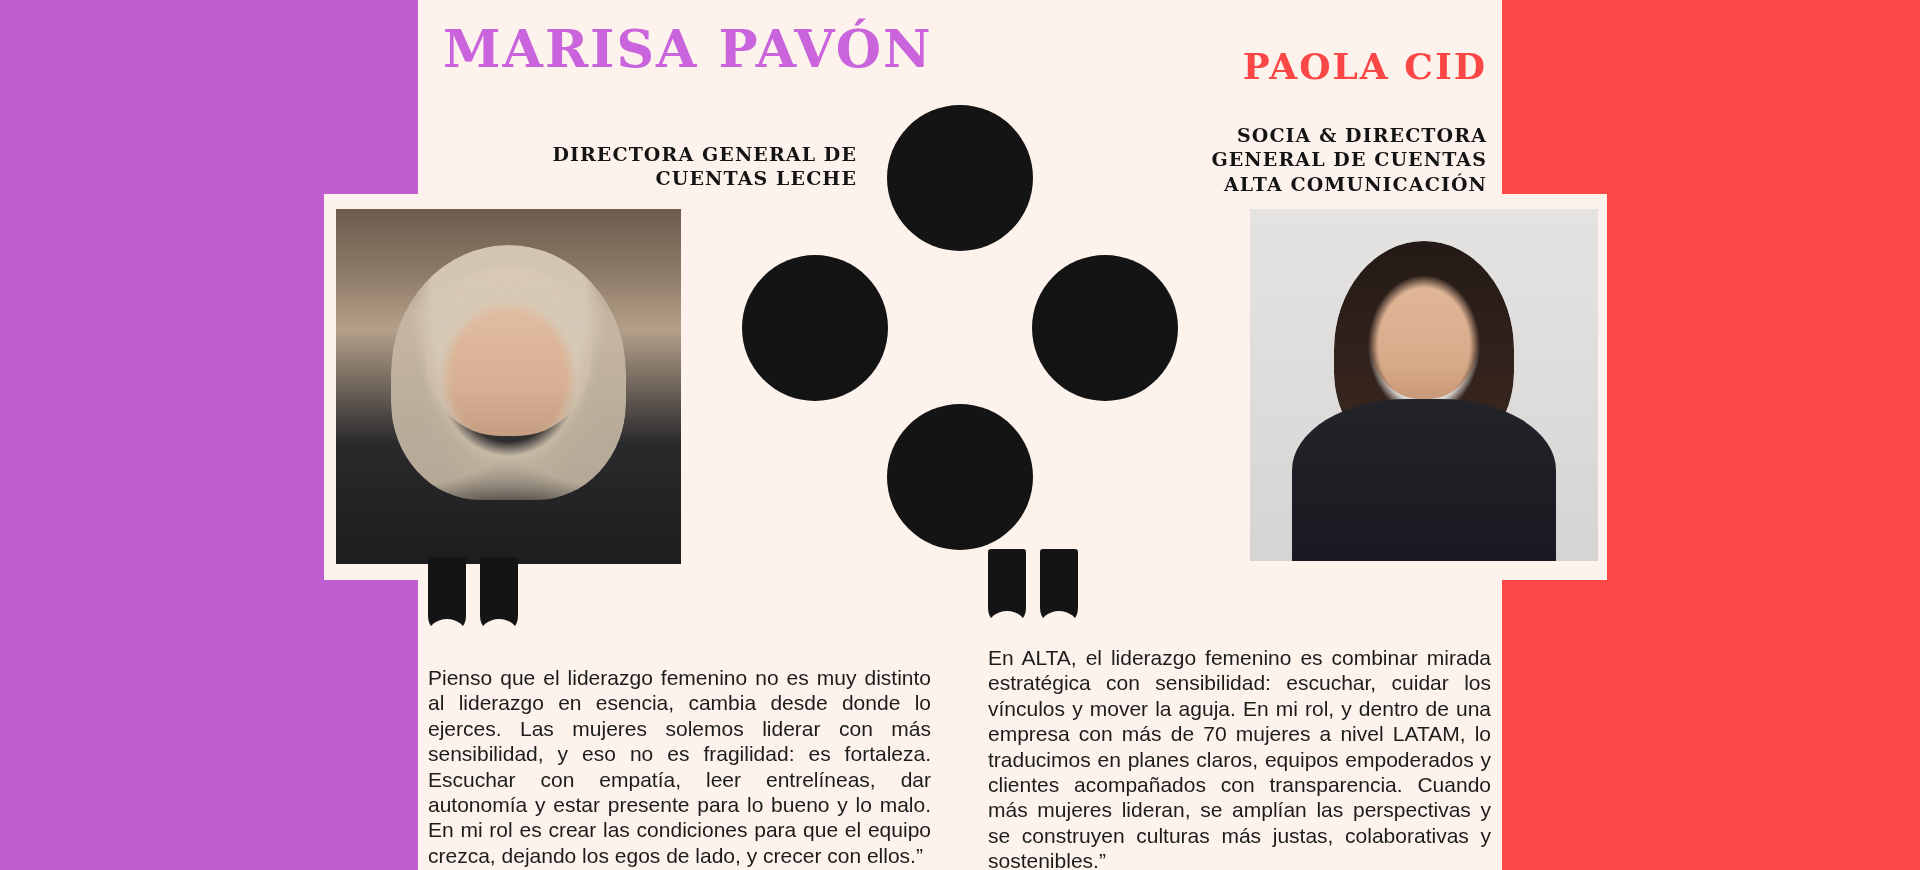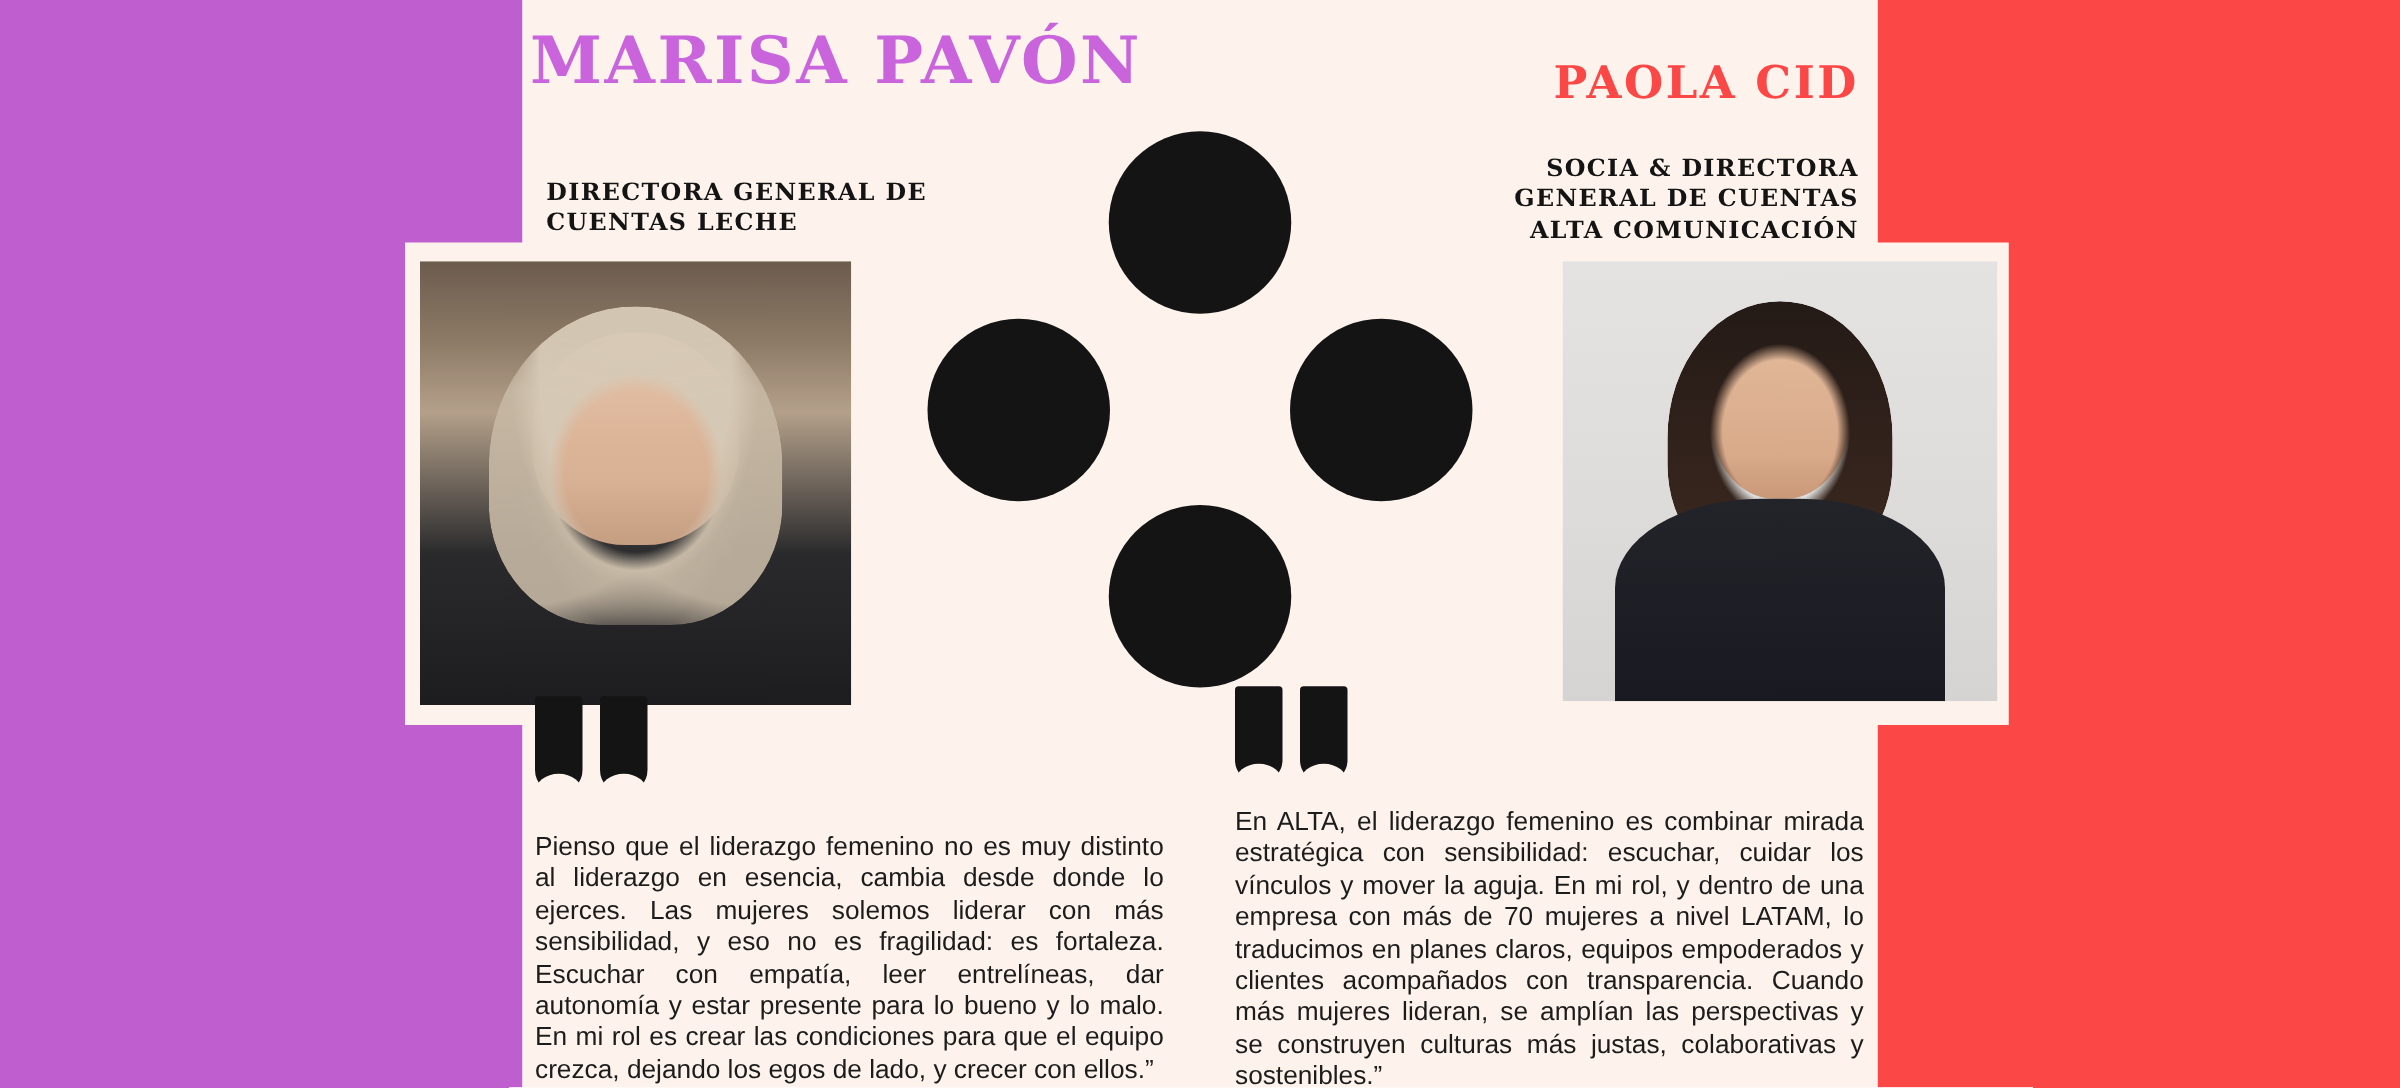--- a/index.html
+++ b/index.html
@@ -69,21 +69,21 @@
   
   .name {
     position: absolute;
     font-family: "DejaVu Serif", serif;
     font-weight: bold;
     letter-spacing: 2px;
     line-height: 1.02;
     text-transform: uppercase;
   }
   .name-left {
-    left: 424px;
+    left: 443px;
     top: 22px;
     font-size: 52px;
     color: #c964dc;
     text-align: left;
   }
   .name-right {
     right: 433px;
     top: 48px;
     font-size: 36px;
     color: #fc4747;
@@ -97,21 +97,21 @@
     font-size: 19px;
     letter-spacing: 1.1px;
     line-height: 1.28;
     color: #141414;
     text-transform: uppercase;
   }
   .role-left {
     left: 437px;
     top: 142px;
     width: 420px;
-    text-align: left;
+    text-align: right;
   }
   .role-right {
     right: 433px;
     top: 123px;
     width: 330px;
     text-align: right;
   }
 
   
   .photo-frame {

